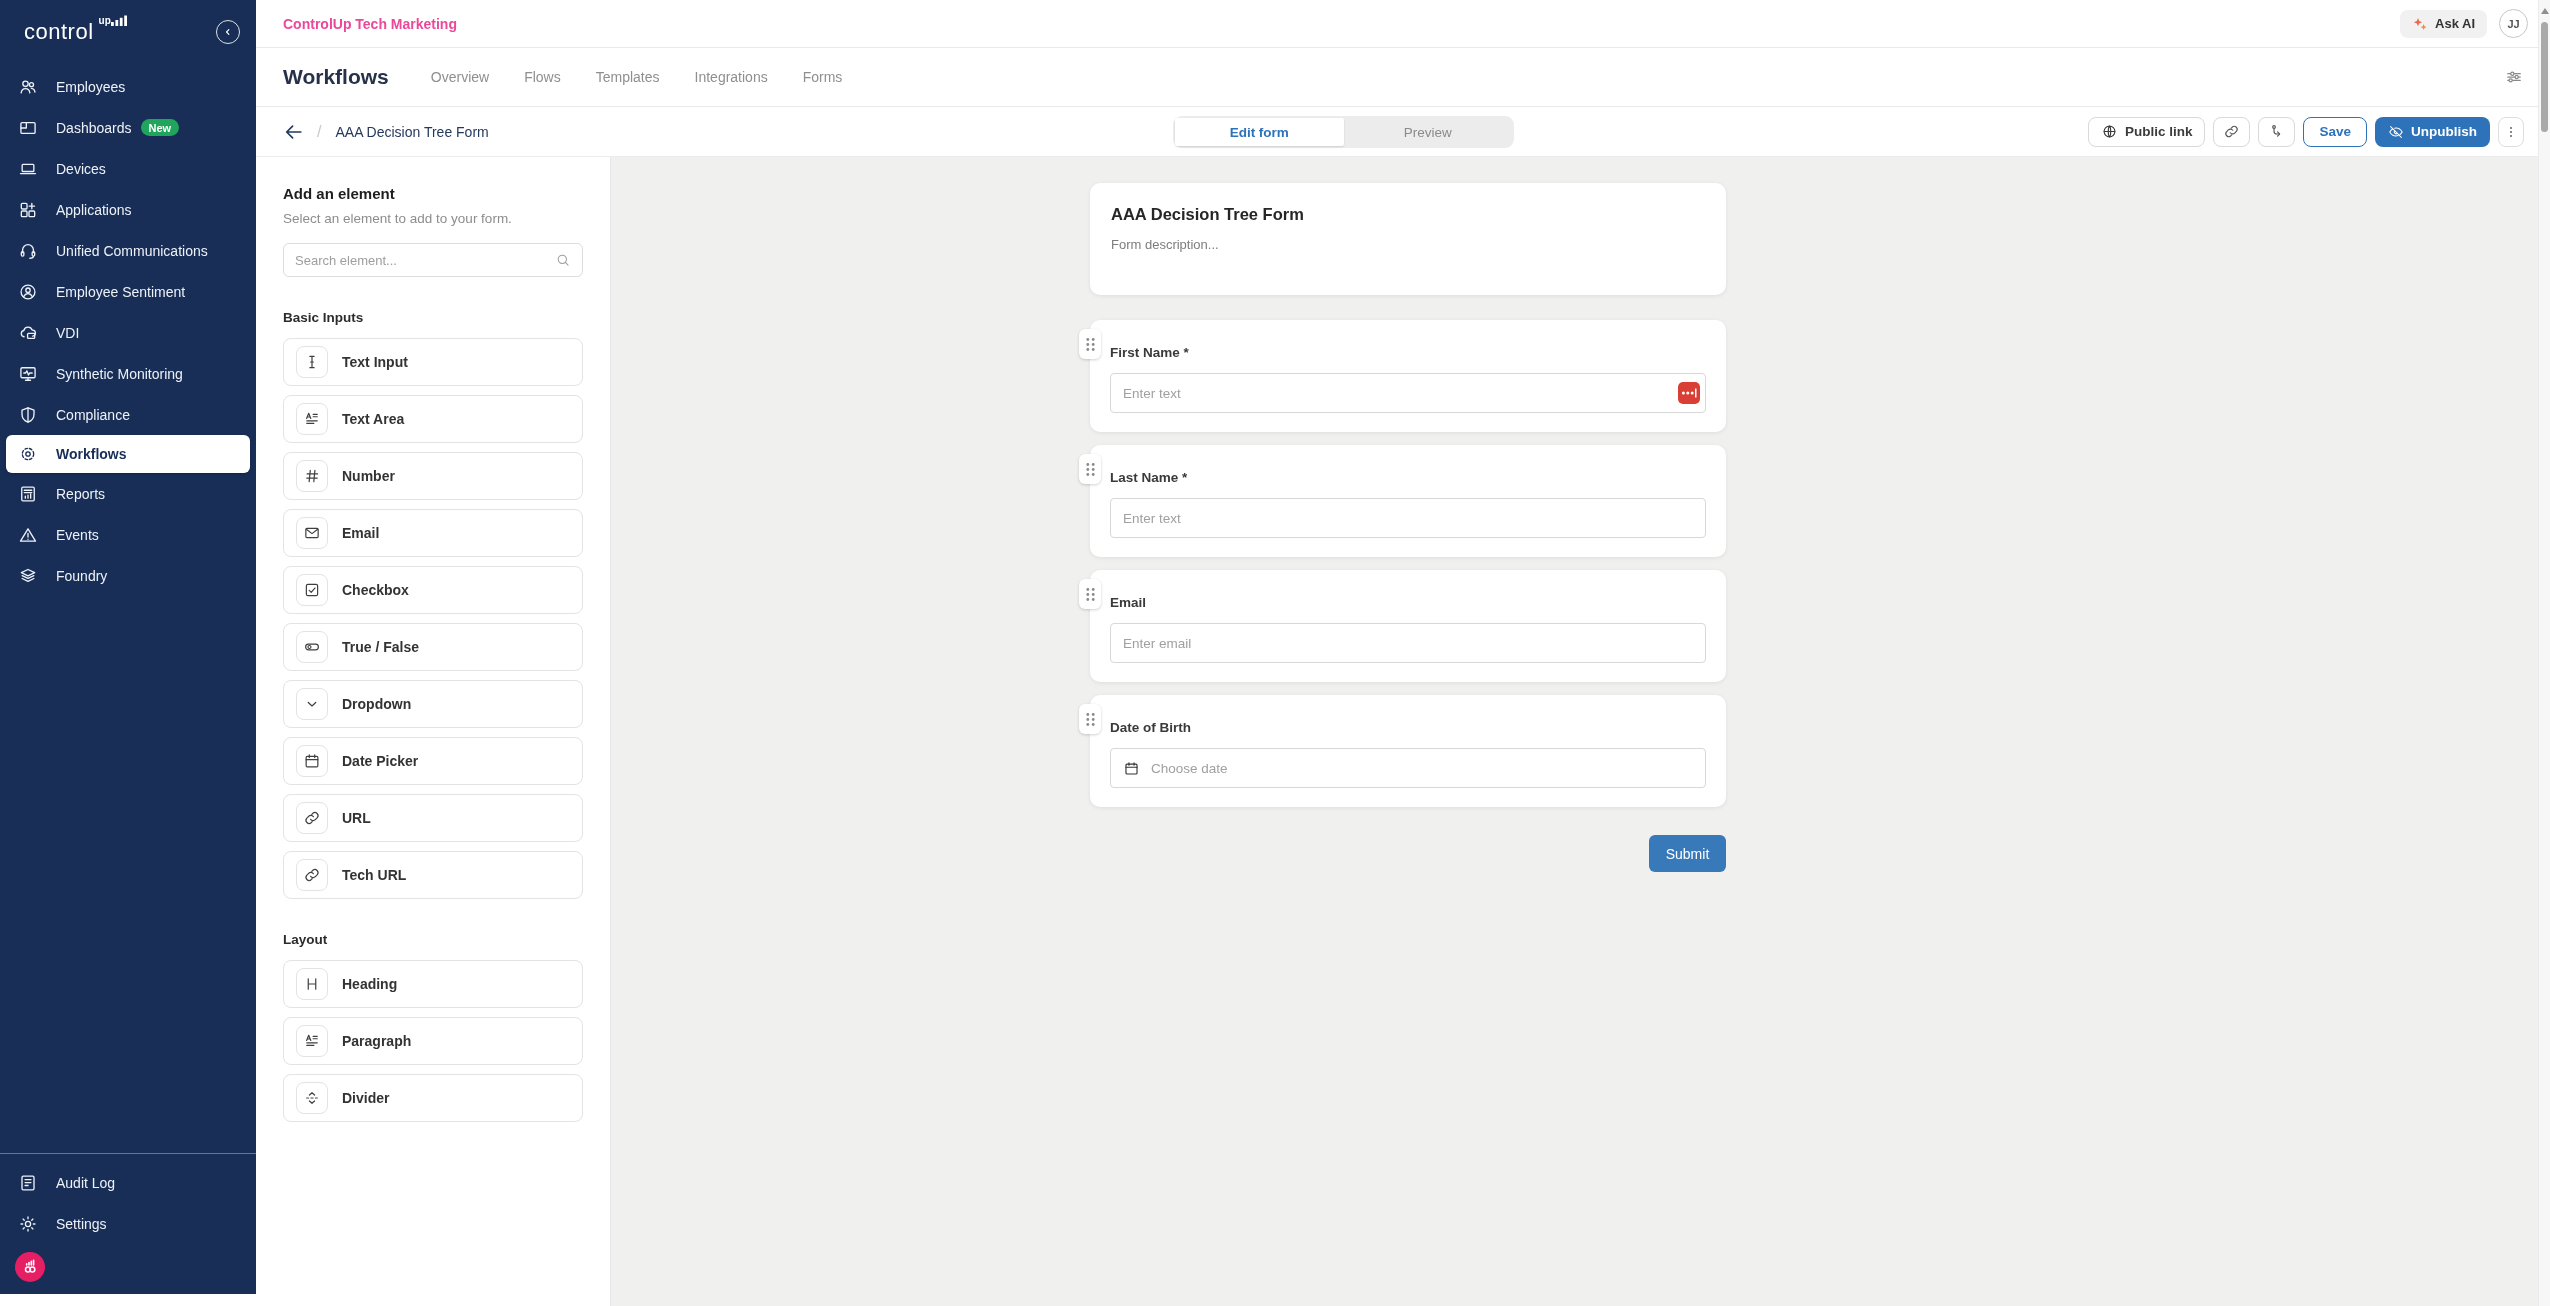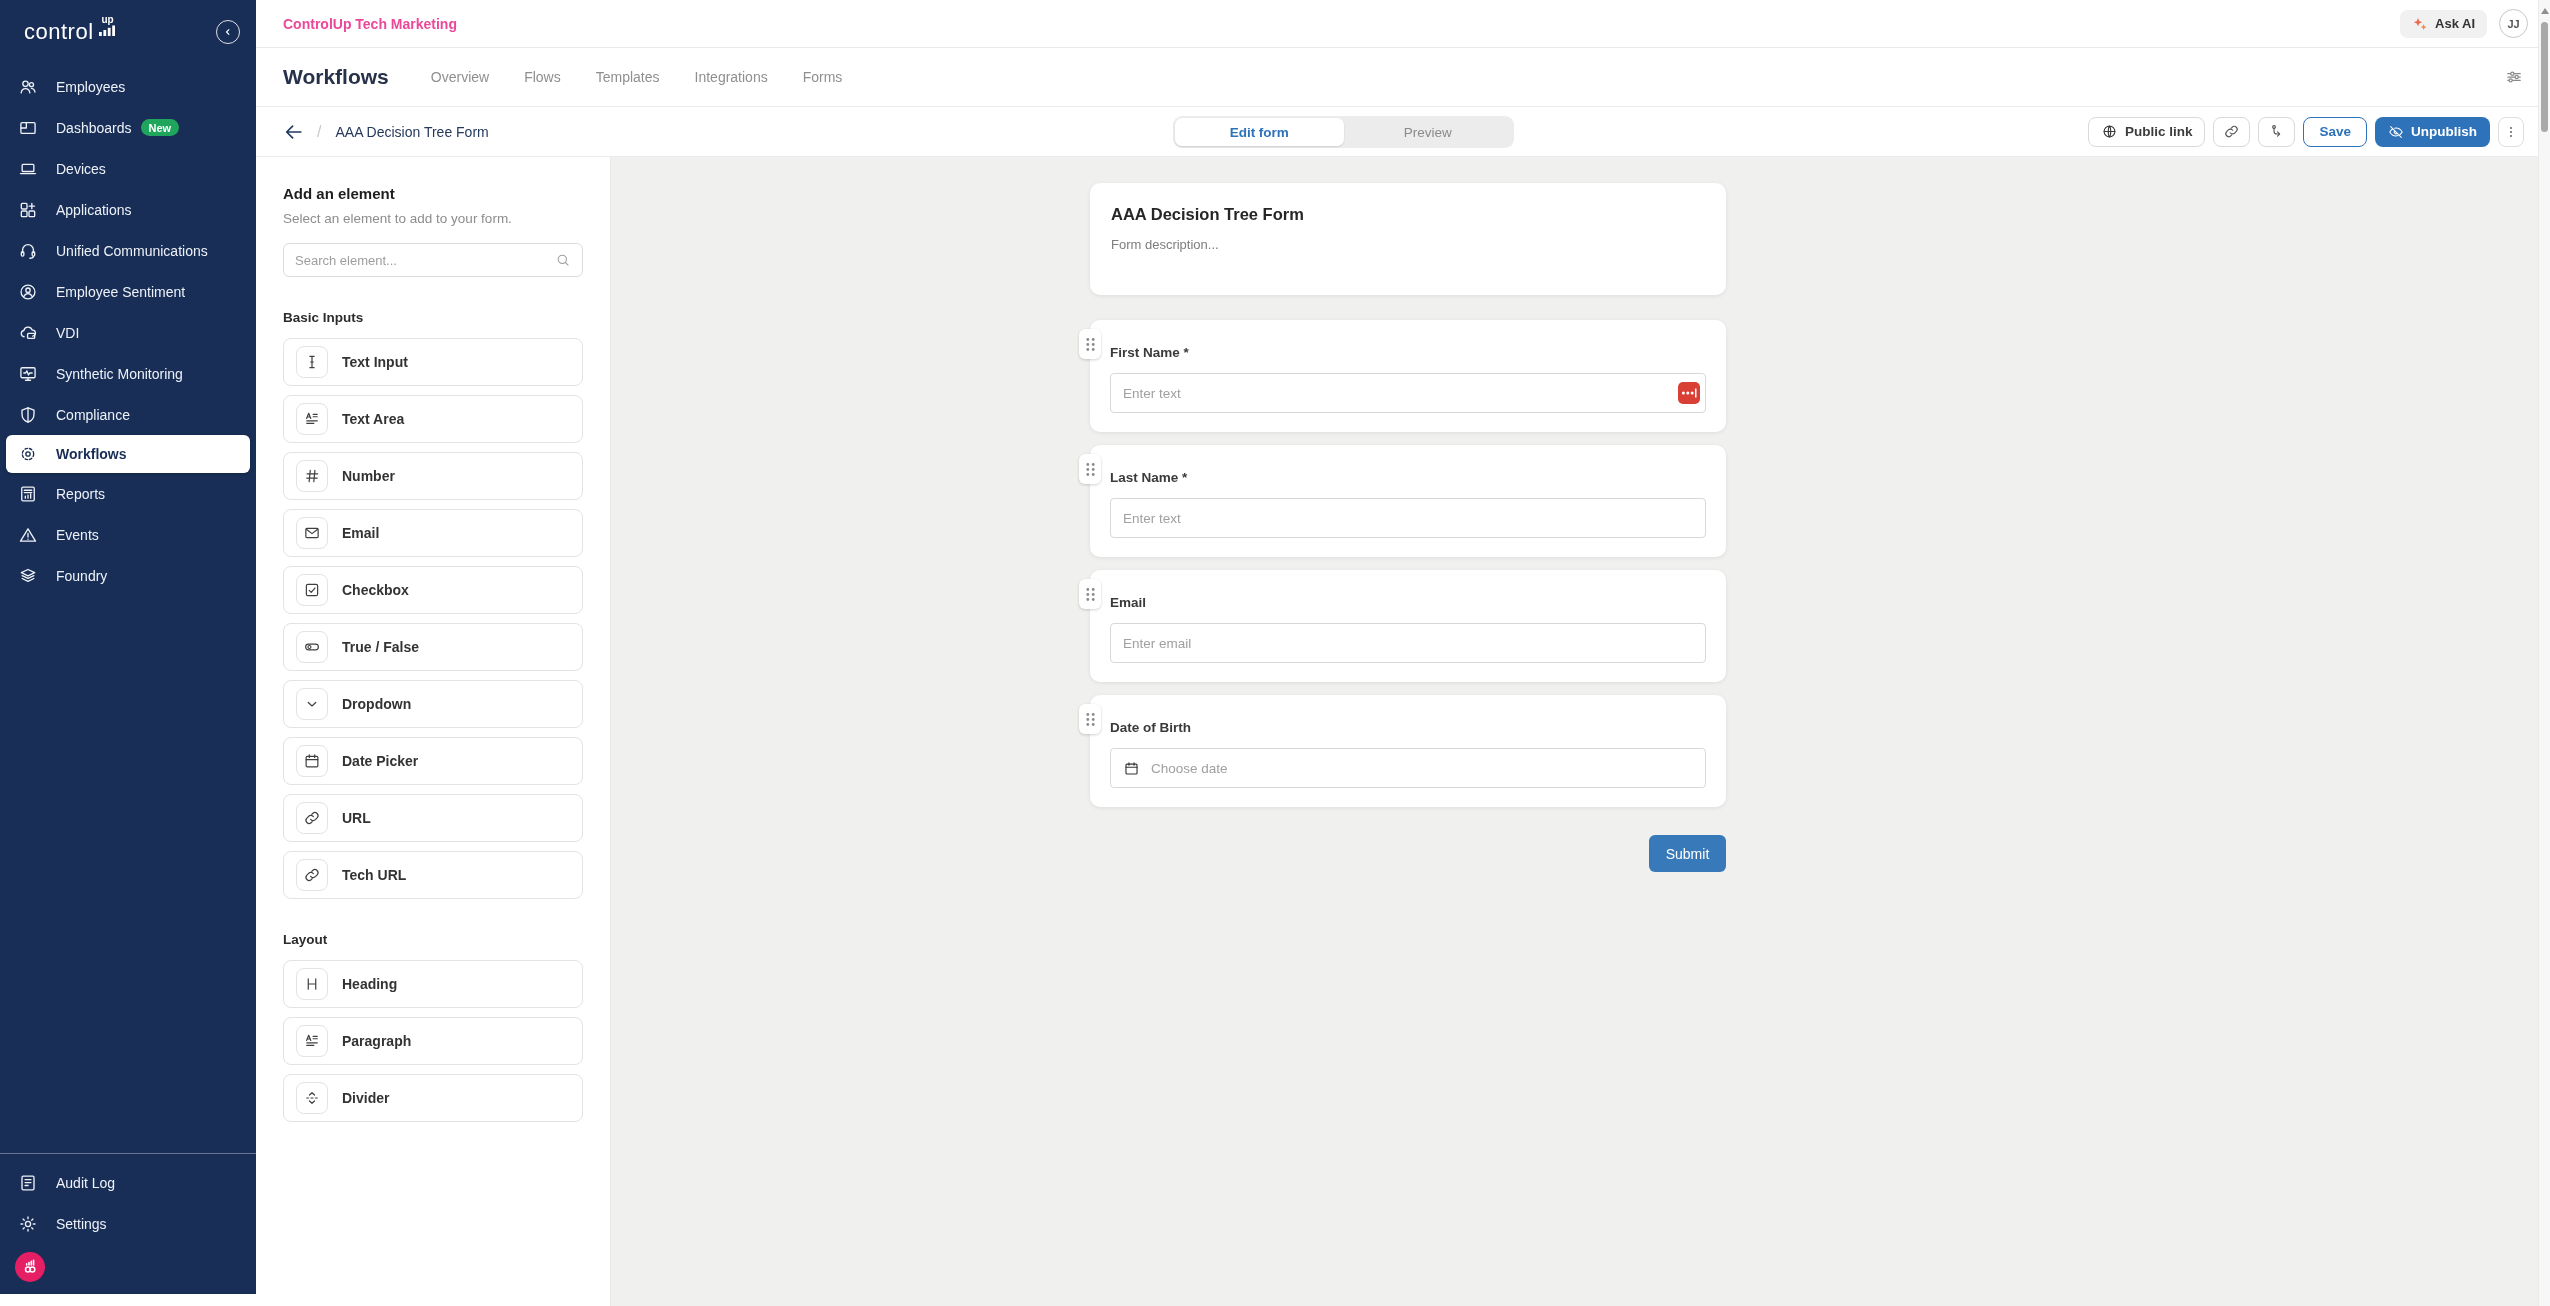--- a/index.html
+++ b/index.html
@@ -18,21 +18,21 @@
   .app{position:relative;width:2550px;height:1306px;}
   svg{display:block;}
   .ic svg{width:20px;height:20px;fill:none;stroke:currentColor;stroke-width:1.6;stroke-linecap:round;stroke-linejoin:round;}
 
   
   .sidebar{position:absolute;left:0;top:0;bottom:12px;width:256px;background:var(--sidebar-bg);
     display:flex;flex-direction:column;color:#eef2f8;z-index:5;}
   .logo-row{height:58px;display:flex;align-items:center;padding:6px 16px 0 24px;}
   .logo{display:flex;align-items:flex-start;color:#fff;}
   .logo-text{font-size:22px;font-weight:500;letter-spacing:.5px;line-height:26px;}
-  .logo-up{display:flex;flex-direction:column;align-items:center;margin-left:5px;margin-top:-4px;}
+  .logo-up{display:flex;flex-direction:row;align-items:center;margin-left:5px;margin-top:-4px;}
   .logo-sup{font-size:10px;font-weight:600;line-height:10px;}
   .collapse-btn{margin-left:auto;width:24px;height:24px;border:1.5px solid rgba(255,255,255,.85);
     border-radius:50%;display:flex;align-items:center;justify-content:center;color:#fff;cursor:pointer;}
   .collapse-btn svg{width:14px;height:14px;fill:none;stroke:#fff;stroke-width:2;stroke-linecap:round;stroke-linejoin:round;}
   .nav{margin-top:8px;}
   .nav-item{height:41px;display:flex;align-items:center;padding:0 10px 0 18px;font-size:14px;cursor:pointer;}
   .nav-item .ic{width:20px;height:20px;margin-right:18px;flex:0 0 auto;}
   .nav-item.active{background:#fff;color:var(--sidebar-bg);font-weight:700;border-radius:6px;
     margin:0 6px;padding:0 10px 0 12px;height:38px;box-shadow:0 1px 3px rgba(0,0,0,.25);}
   .badge-new{background:var(--badge-green);color:#fff;font-size:11px;font-weight:700;
@@ -61,21 +61,21 @@
 
   .toolbar{height:50px;border-bottom:1px solid #ececec;display:flex;align-items:center;
     padding:0 26px 0 27px;position:relative;}
   .back-btn{color:#21395f;cursor:pointer;margin-right:12px;}
   .back-btn svg{width:22px;height:22px;fill:none;stroke:currentColor;stroke-width:1.8;stroke-linecap:round;stroke-linejoin:round;}
   .bc-slash{color:#c9c9c9;font-size:16px;margin-right:14px;}
   .bc-title{font-size:14px;color:#25395c;font-weight:500;}
   .segmented{position:absolute;left:917px;top:9px;width:341px;height:32px;background:#ececec;
     border-radius:9px;display:flex;padding:2px;}
   .segment{flex:1;display:flex;align-items:center;justify-content:center;font-size:13.5px;
-    color:#8b8b8b;cursor:pointer;border-radius:7px;}
+    color:#8b8b8b;cursor:pointer;border-radius:2px;}
   .segment.active{background:#fff;color:var(--accent);font-weight:700;box-shadow:0 1px 2px rgba(0,0,0,.12);}
   .toolbar-actions{margin-left:auto;display:flex;align-items:center;gap:8px;}
   .btn{height:30px;border-radius:8px;display:flex;align-items:center;justify-content:center;
     font-size:13.5px;cursor:pointer;background:#fff;}
   .btn-outline{border:1px solid #d9d9d9;color:#3c3c3c;font-weight:600;gap:7px;padding:0 12px;}
   .icon-btn{width:37px;border:1px solid #d9d9d9;color:#555;}
   .icon-btn svg,.btn-outline svg{width:17px;height:17px;fill:none;stroke:currentColor;stroke-width:1.6;stroke-linecap:round;stroke-linejoin:round;}
   .btn-save{border:1.5px solid var(--accent);color:var(--accent);font-weight:700;padding:0 15px;}
   .btn-unpublish{background:var(--accent);color:#fff;font-weight:600;gap:7px;padding:0 13px;border:none;}
   .btn-unpublish svg{width:16px;height:16px;fill:none;stroke:#fff;stroke-width:1.6;stroke-linecap:round;stroke-linejoin:round;}

